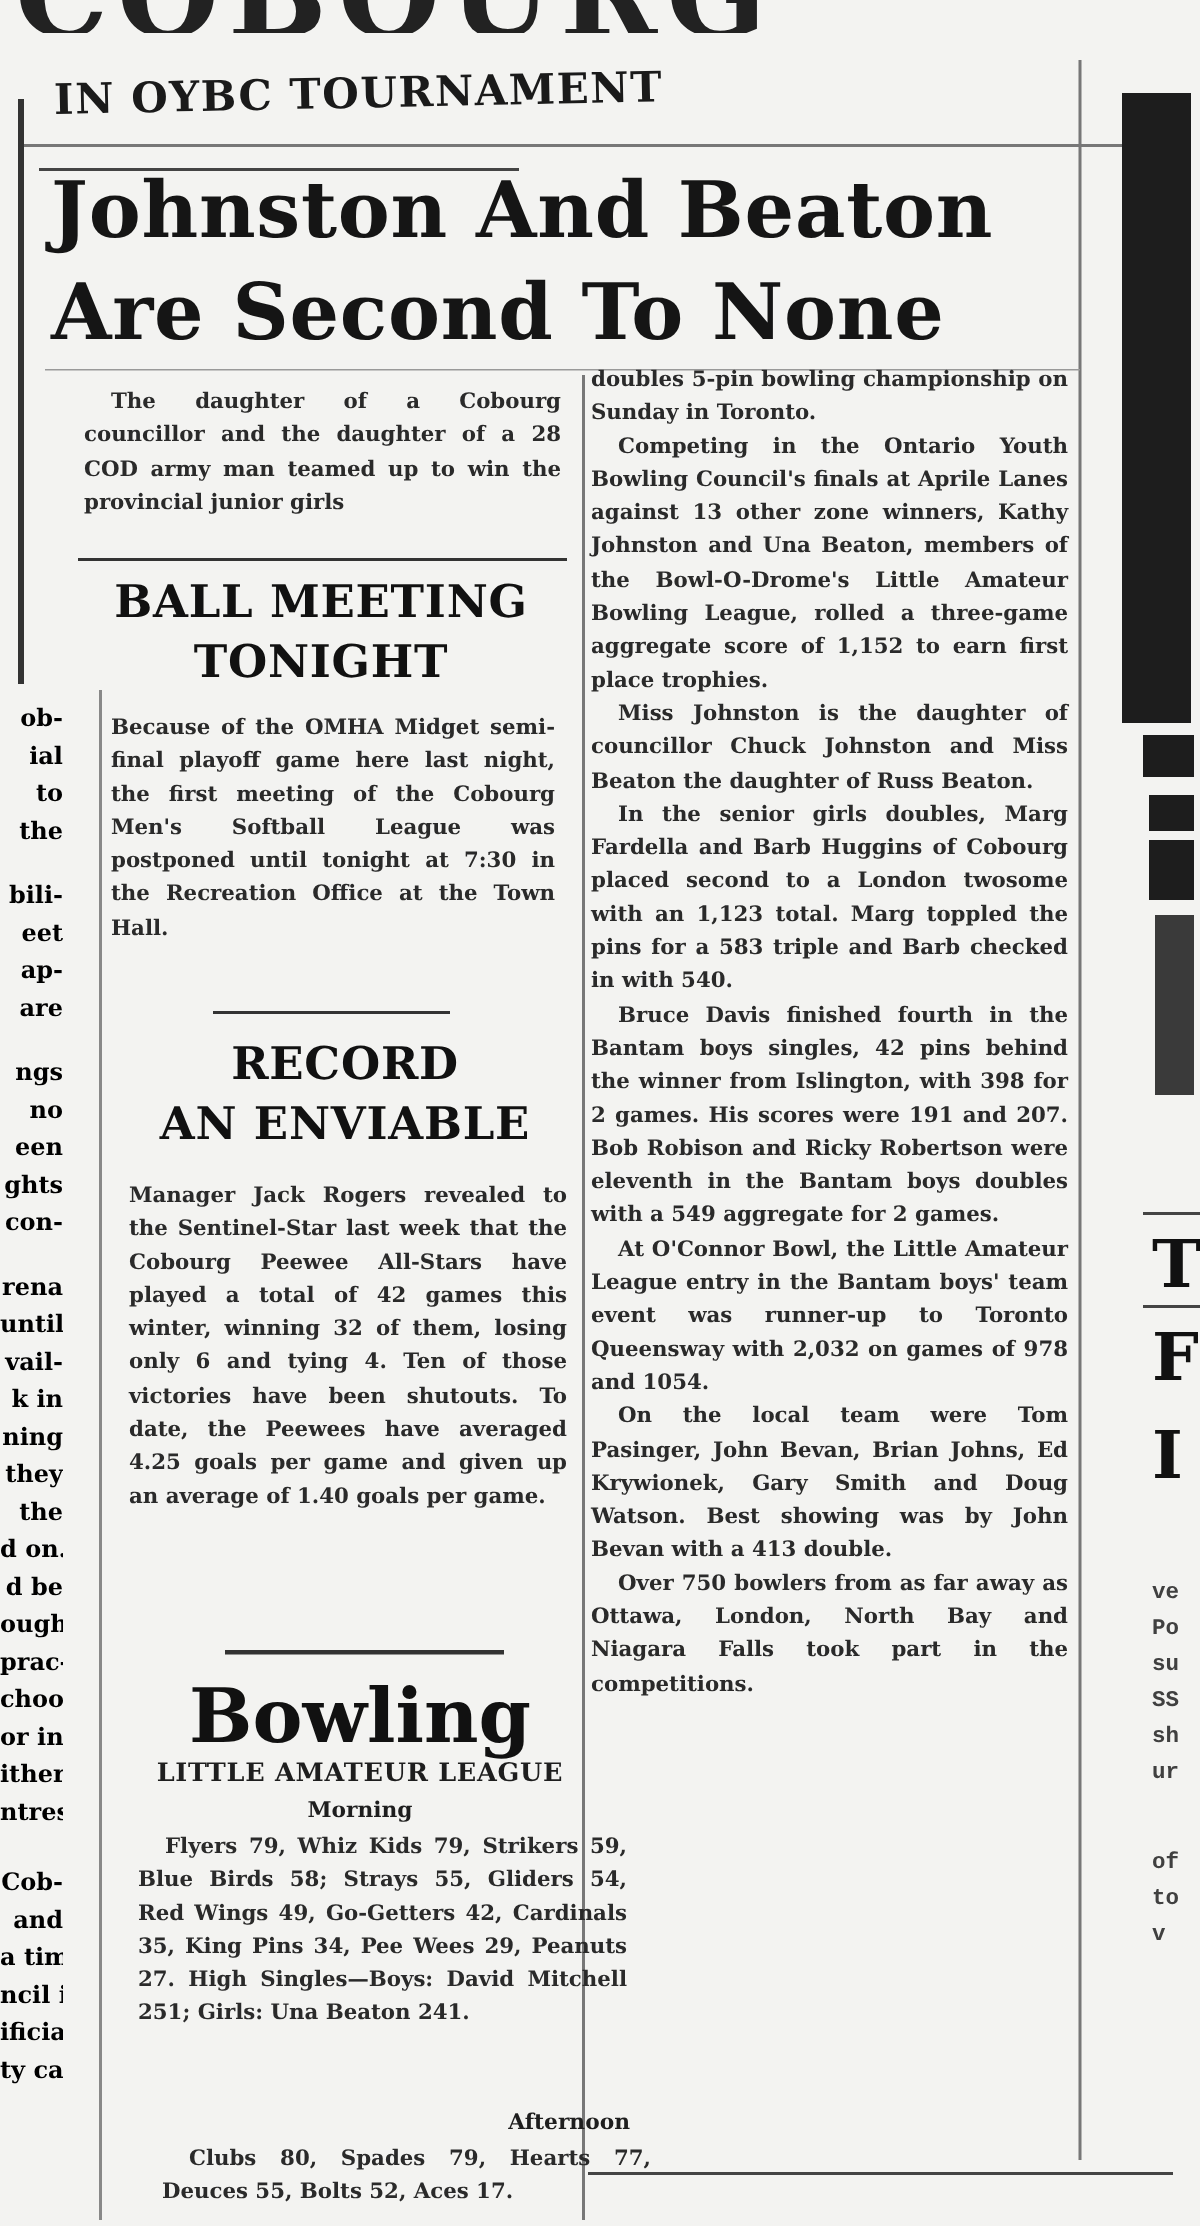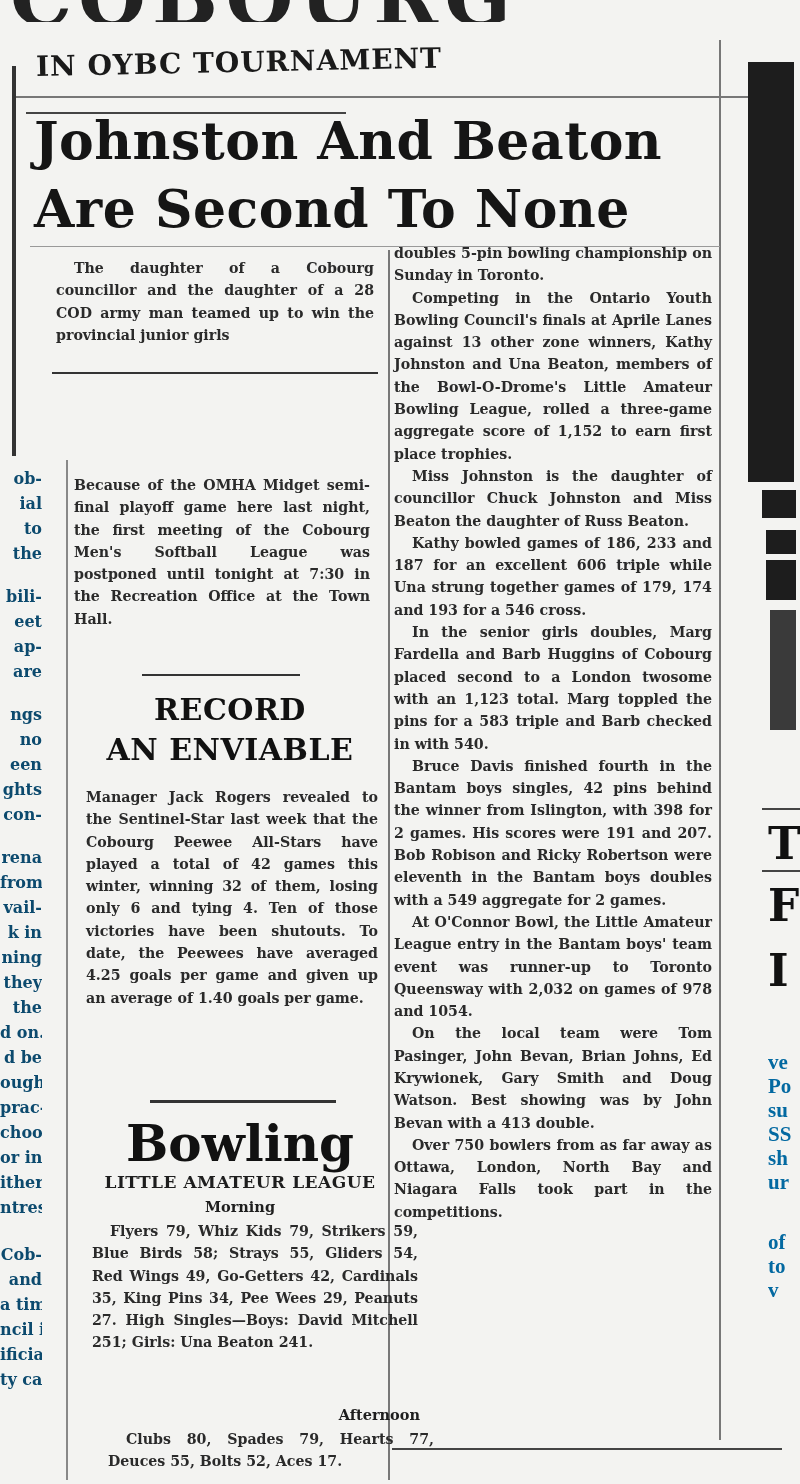--- a/index.html
+++ b/index.html
@@ -52,35 +52,35 @@
   }
   .session-label {
     position: absolute; left: 60px; width: 360px; text-align: center;
     font-family: "DejaVu Serif", serif; font-weight: bold; font-size: 14.5px;
   }
   .vline { position: absolute; width: 2px; background: #6a6a6a; }
   .hline { position: absolute; height: 2px; background: #333; }
   .edge-words {
     position: absolute; left: 0; width: 44px; text-align: right;
     font-family: "DejaVu Serif", serif; font-weight: bold; font-size: 16px;
-    line-height: 25px; color: #0c4a6e; overflow: hidden; white-space: nowrap;
+    line-height: 25px; color: #000000; overflow: hidden; white-space: nowrap;
   }
   .right-strip {
     position: absolute; left: 748px; top: 62px; width: 46px; height: 420px;
     background: #1d1d1d;
   }
   .right-strip2 { position: absolute; background: #1d1d1d; }
   .right-bigletters {
     position: absolute; left: 768px; font-family: "DejaVu Serif", serif;
     font-weight: bold; font-size: 44px; color: #111;
   }
   .right-edge {
     position: absolute; left: 768px; width: 32px; overflow: hidden;
-    font-family: Liberation Serif, serif; font-weight: bold; font-size: 21px;
-    line-height: 24px; color: #0369a1; white-space: nowrap;
+    font-family: Liberation Mono, monospace; font-weight: bold; font-size: 15px;
+    line-height: 24px; color: #404040; white-space: nowrap;
   }
 </style>
 </head>
 <body>
 
 <div class="paper">
 
   <div class="top-crop">COBOURG</div>
 
   <div class="rule" style="left:14px; top:96px; width:760px; height:2px; background:#777;"></div>
@@ -95,20 +95,24 @@
 
   <div class="headline" style="top:178px;">Are Second To None</div>
   <div class="headline" style="top:110px;">Johnston And Beaton</div>
 
   <div class="col-text" style="left:56px; top:257px; width:318px;">
     <p>The daughter of a Cobourg councillor and the daughter of a 28 COD army man teamed up to win the provincial junior girls</p>
   </div>
 
   <div class="hline" style="left:52px; top:372px; width:326px;"></div>
 
+  <div class="sub-head" style="left:44px; top:382px; width:340px;">
+    <div>BALL MEETING</div>
+    <div>TONIGHT</div>
+  </div>
   <div class="col-text" style="left:74px; top:474px; width:296px;">
     <p class="noindent">Because of the OMHA Midget semi-final playoff game here last night, the first meeting of the Cobourg Men's Softball League was postponed until tonight at 7:30 in the Recreation Office at the Town Hall.</p>
   </div>
 
   <div class="hline" style="left:142px; top:674px; width:158px; height:2px;"></div>
 
   <div class="sub-head" style="left:70px; top:690px; width:320px;">
     <div>RECORD</div>
     <div>AN ENVIABLE</div>
     </div>
@@ -126,21 +130,20 @@
   </div>
   <div class="session-label" style="top:1406px;text-align:right;">Afternoon</div>
   <div class="col-text" style="left:108px; top:1428px; width:326px;">
     <p>Clubs 80, Spades 79, Hearts 77, Deuces 55, Bolts 52, Aces 17.</p>
   </div>
 
   <div class="col-text" style="left:394px; top:242px; width:318px;">
     <p class="noindent">doubles 5-pin bowling championship on Sunday in Toronto.</p>
     <p>Competing in the Ontario Youth Bowling Council's finals at Aprile Lanes against 13 other zone winners, Kathy Johnston and Una Beaton, members of the Bowl-O-Drome's Little Amateur Bowling League, rolled a three-game aggregate score of 1,152 to earn first place trophies.</p>
     <p>Miss Johnston is the daughter of councillor Chuck Johnston and Miss Beaton the daughter of Russ Beaton.</p>
-    <p>Kathy bowled games of 186, 233 and 187 for an excellent 606 triple while Una strung together games of 179, 174 and 193 for a 546 cross.</p>
     <p>In the senior girls doubles, Marg Fardella and Barb Huggins of Cobourg placed second to a London twosome with an 1,123 total. Marg toppled the pins for a 583 triple and Barb checked in with 540.</p>
     <p>Bruce Davis finished fourth in the Bantam boys singles, 42 pins behind the winner from Islington, with 398 for 2 games. His scores were 191 and 207. Bob Robison and Ricky Robertson were eleventh in the Bantam boys doubles with a 549 aggregate for 2 games.</p>
     <p>At O'Connor Bowl, the Little Amateur League entry in the Bantam boys' team event was runner-up to Toronto Queensway with 2,032 on games of 978 and 1054.</p>
     <p>On the local team were Tom Pasinger, John Bevan, Brian Johns, Ed Krywionek, Gary Smith and Doug Watson. Best showing was by John Bevan with a 413 double.</p>
     <p>Over 750 bowlers from as far away as Ottawa, London, North Bay and Niagara Falls took part in the competitions.</p>
   </div>
   <div class="hline" style="left:392px; top:1448px; width:390px; height:2px; background:#444;"></div>
 
   <div class="edge-words" style="top:466px; width:42px;">
     <div>ob-</div>
@@ -153,21 +156,21 @@
     <div>ap-</div>
     <div>are</div>
     <div style="height:18px"></div>
     <div>ngs</div>
     <div>no</div>
     <div>een</div>
     <div>ghts</div>
     <div>con-</div>
     <div style="height:18px"></div>
     <div>rena</div>
-    <div>from</div>
+    <div>until</div>
     <div>vail-</div>
     <div>k in</div>
     <div>ning</div>
     <div>they</div>
     <div>the</div>
     <div>d on.</div>
     <div>d be</div>
     <div>ough.</div>
     <div>prac-</div>
     <div>chool</div>

